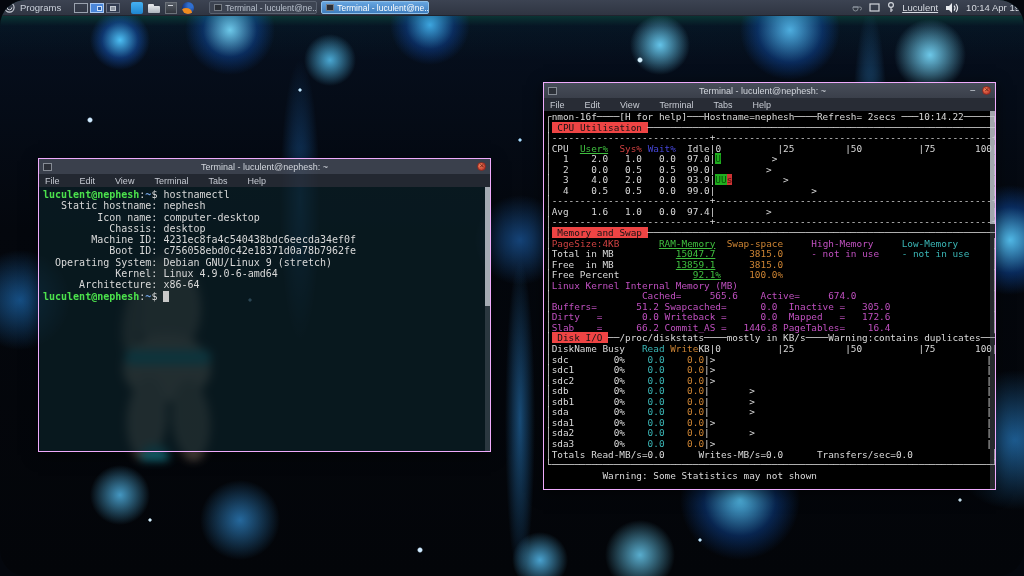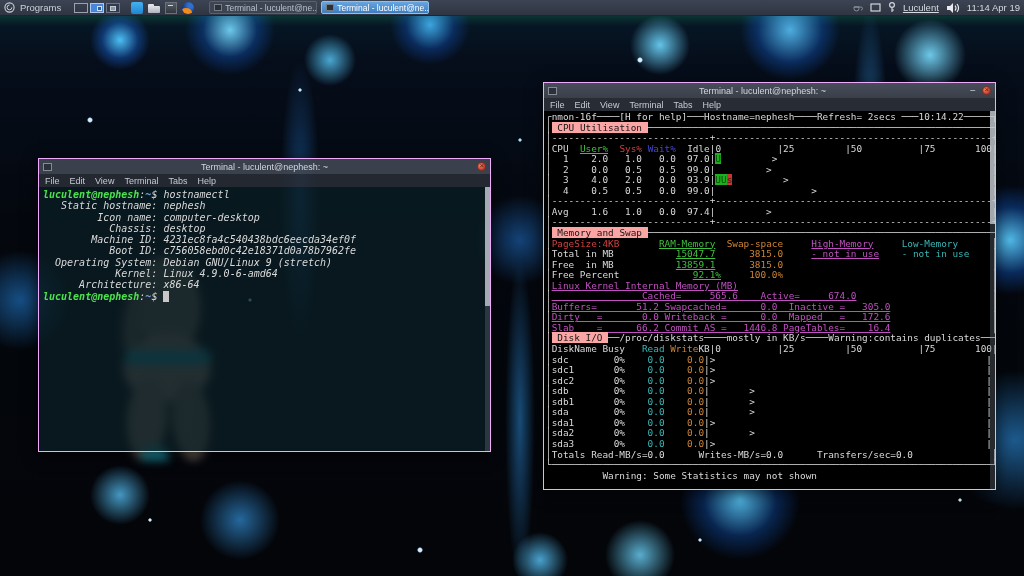--- a/index.html
+++ b/index.html
@@ -1,17 +1,17 @@
 <!DOCTYPE html>
 <html><head>
 <meta charset="utf-8">
 <style>
   * { margin:0; padding:0; box-sizing:border-box; }
   html,body { width:1024px; height:576px; overflow:hidden; background:#04070d; font-family:"Liberation Sans", sans-serif; }
-  #stage { position:relative; width:1024px; height:576px; overflow:hidden; }
+  #stage { position:relative; width:1024px; height:576px; overflow:hidden;border-radius:26px; }
 
   
   #wallpaper { position:absolute; inset:0; z-index:0; background:
     radial-gradient(circle 3px at 90px 120px, #cfeaff 60%, transparent 100%),
     radial-gradient(circle 2px at 300px 90px, #bfe6ff 60%, transparent 100%),
     radial-gradient(circle 2px at 520px 140px, #a8dcff 60%, transparent 100%),
     radial-gradient(circle 3px at 640px 60px, #d4f0ff 60%, transparent 100%),
     radial-gradient(circle 2px at 830px 200px, #bfe6ff 60%, transparent 100%),
     radial-gradient(circle 2px at 150px 520px, #d4f0ff 60%, transparent 100%),
     radial-gradient(circle 3px at 420px 550px, #cfeaff 60%, transparent 100%),
@@ -79,49 +79,49 @@
   #username { color:#d6dae1;text-decoration:underline; }
 
   
   .window { position:absolute; border:1px solid #f0abfc; box-shadow:0 3px 14px rgba(0,0,0,.55); }
   .titlebar { height:15px; display:flex; align-items:center; padding:0 4px; gap:4px; }
   .titlebar .title { flex:1; text-align:center; font-size:9px; color:#d2d6dd; white-space:nowrap; overflow:hidden; }
   .win-icon { width:9px; height:8px; background:#2c3038; border:1px solid #858b94; flex:none; }
   .btn-min { color:#c9ced6; font-size:10px; line-height:8px; width:10px; text-align:center; }
   .btn-close { width:9px; height:9px; border-radius:50%; background:radial-gradient(circle at 35% 35%, #f2845a, #c23b2e 75%); border:1px solid #8e2a20; position:relative; flex:none; }
   .btn-close:after { content:"×"; position:absolute; left:1.5px; top:-2.5px; font-size:8px; color:#5a140e; }
-  .menubar { height:13px; display:flex; align-items:center; gap:10px; padding:0 6px; font-size:9px; color:#c6cad2; }
+  .menubar { height:13px; display:flex; align-items:center; gap:20px; padding:0 6px; font-size:9px; color:#c6cad2; }
   .term-screen { position:relative; overflow:hidden; }
   pre.term { font-family:"DejaVu Sans Mono", monospace; white-space:pre; }
   .scrollbar { position:absolute; top:0; right:0; width:5px; bottom:0; background:rgba(110,118,128,.35); }
   .scrollbar .thumb { position:absolute; top:0; left:0; right:0; height:45%; background:rgba(205,210,218,.75); }
 
   
   #win-left { left:38px; top:158px; width:453px; height:294px; z-index:2; }
   #win-left .titlebar { background:rgba(66,72,84,.88); }
   #win-left .menubar { background:rgba(40,44,53,.88); }
   #win-left .term-screen { height:264px; background:rgba(10,30,36,.78); padding:2px 0 0 4px; }
-  #win-left pre.term { font-size:10px; line-height:11.3px; color:#d6d6d6;font-style:italic; }
+  #win-left pre.term { font-size:10px; line-height:11.3px; color:#d6d6d6; }
 
   
   #win-right { left:543px; top:82px; width:453px; height:408px; z-index:3; }
   #win-right .titlebar { background:linear-gradient(180deg,#474d59,#3a3f4a); }
   #win-right .menubar { background:#282c35; }
   #win-right .term-screen { height:378px; background:#000000; padding:1px 0 0 2px; }
   #win-right pre.term { font-size:9.4px; line-height:10.55px; color:#d9d9d9; }
 
   
   .sg-w { color:#d9d9d9; }
   .sg-g { color:#3fbf3f;text-decoration:underline; }
   .sg-r { color:#cd4040; }
   .sg-b { color:#4646d8; }
   .sg-c { color:#3ab5b5; }
-  .sg-m { color:#c050c0;text-decoration:underline; }
+  .sg-m { color:#c050c0; }
   .sg-o { color:#cd8433;text-align:right; }
-  .sg-inv { background:#fca5a5; color:#141414;margin-top:12px; }
+  .sg-inv { background:#ef4444; color:#141414;margin-top:12px; }
   .sg-gb { background:#1fae1f; color:#074f07; }
   .sg-rb { background:#cc3333; color:#521010; }
   .sg-gbold { color:#4ce24c; font-weight:bold; }
   .sg-bb { color:#6f9fdf; font-weight:bold; }
   .sg-cur { background:#c8c8c8; color:#c8c8c8; }
 </style>
 </head>
 <body>
 
 <div id="stage">
@@ -195,21 +195,21 @@
             <path d="M4 5.5 V10 M4 8 h2" stroke="#d2d6dd" stroke-width="1.2"></path>
           </svg>
       </span>
       <span id="username">Luculent</span>
       <span class="tb-icon">
         <svg width="14" height="12" viewBox="0 0 14 12">
             <path d="M1 4 h3 l3-3 v10 l-3-3 H1z" fill="#e8eaee"></path>
             <path d="M9 3.5 a4 4 0 0 1 0 5 M11 2 a6.5 6.5 0 0 1 0 8" fill="none" stroke="#e8eaee" stroke-width="1.2"></path>
           </svg>
       </span>
-      <span id="clock">11:14 Apr 19</span>
+      <span id="clock">10:14 Apr 19</span>
     </div>
   </div>
 
   <div class="window" id="win-left">
     <div class="titlebar">
       <span class="win-icon"></span>
       <span class="title">Terminal - luculent@nephesh: ~</span>
       <span class="btn-close"></span>
     </div>
     <div class="menubar">

